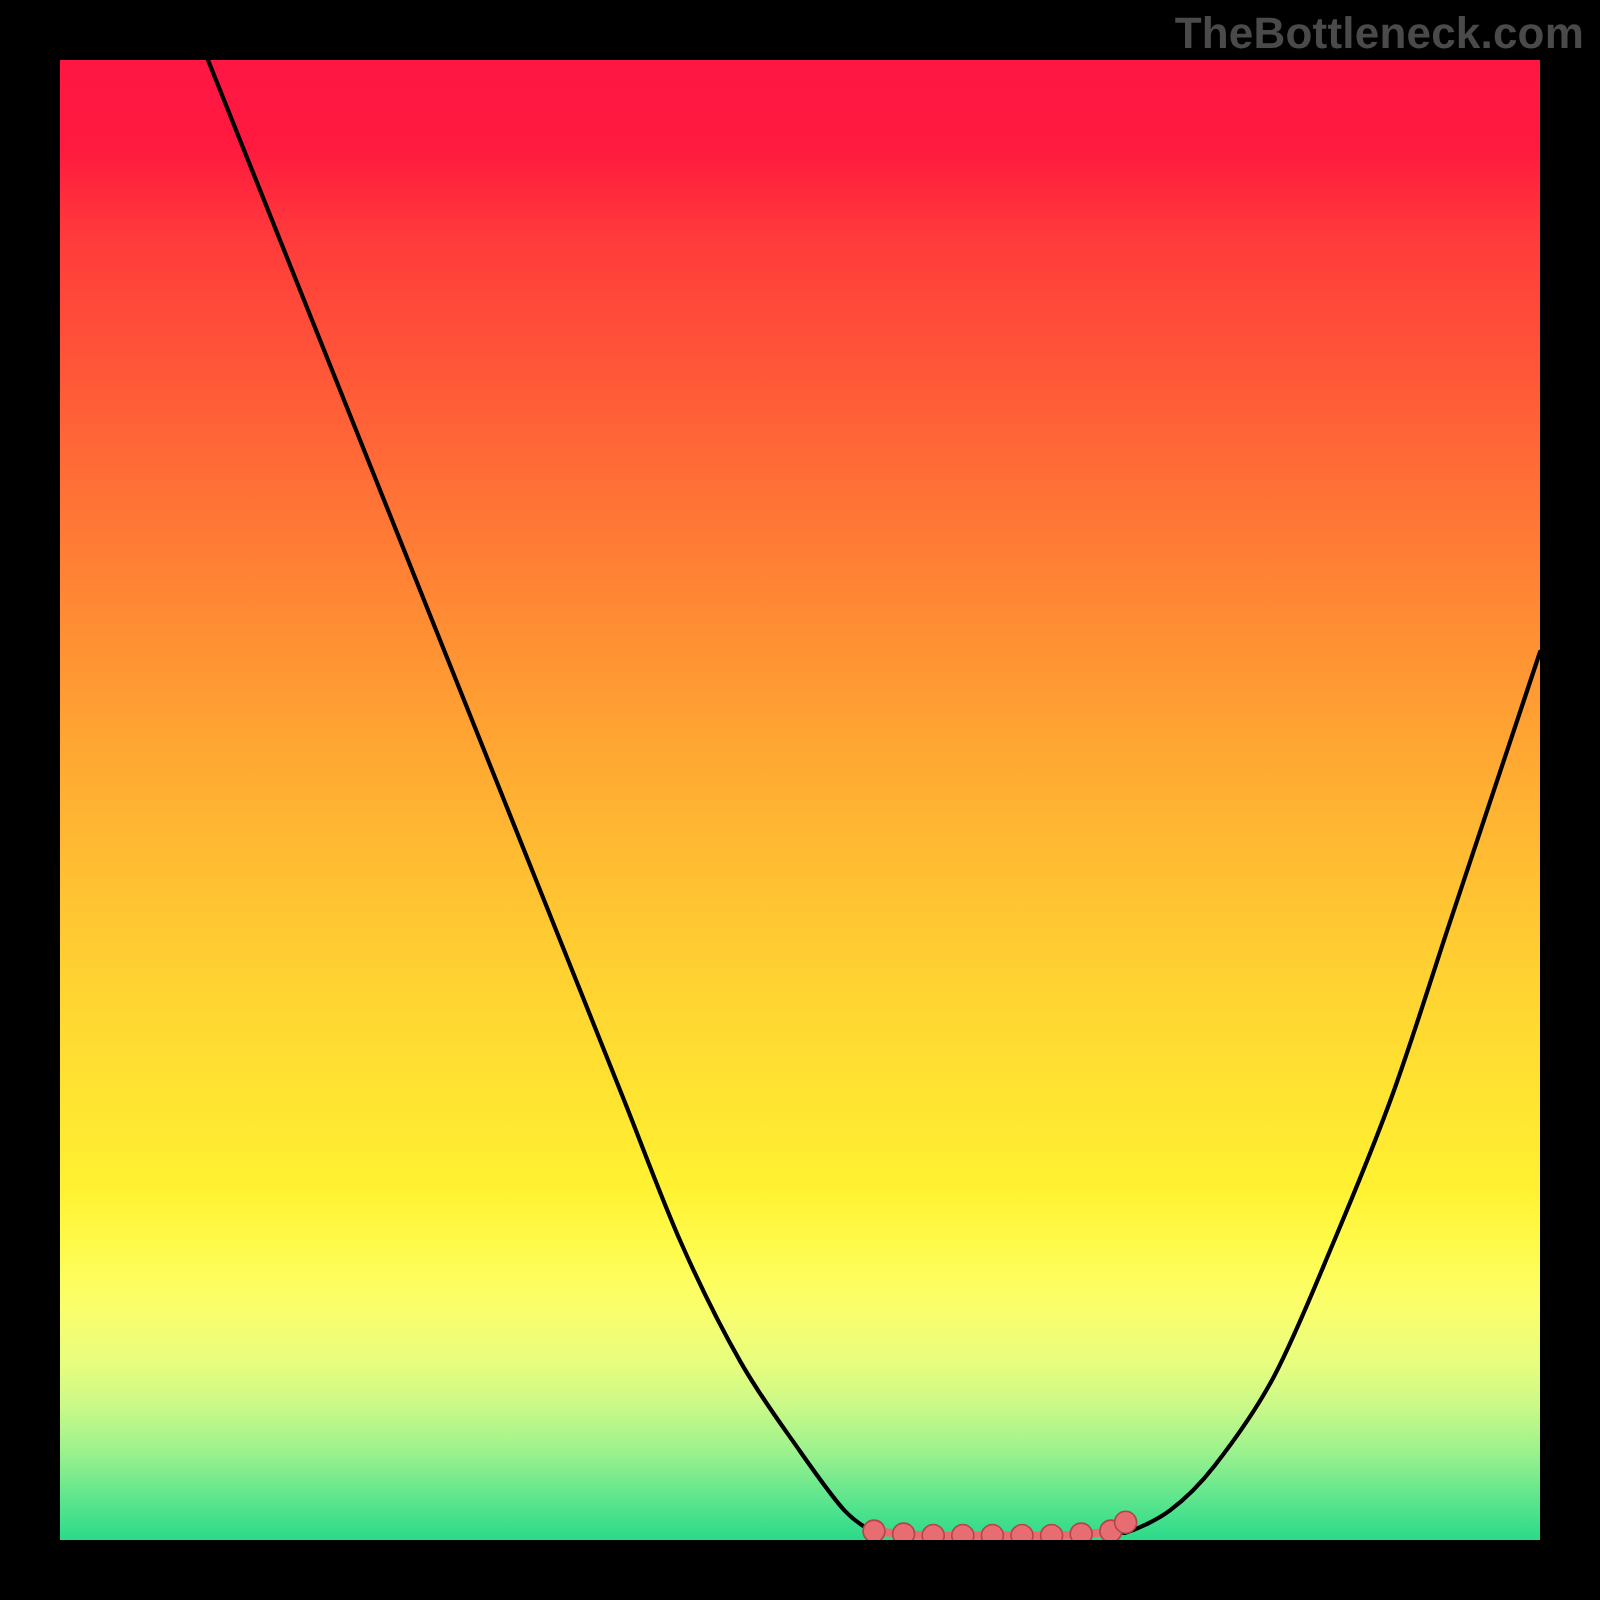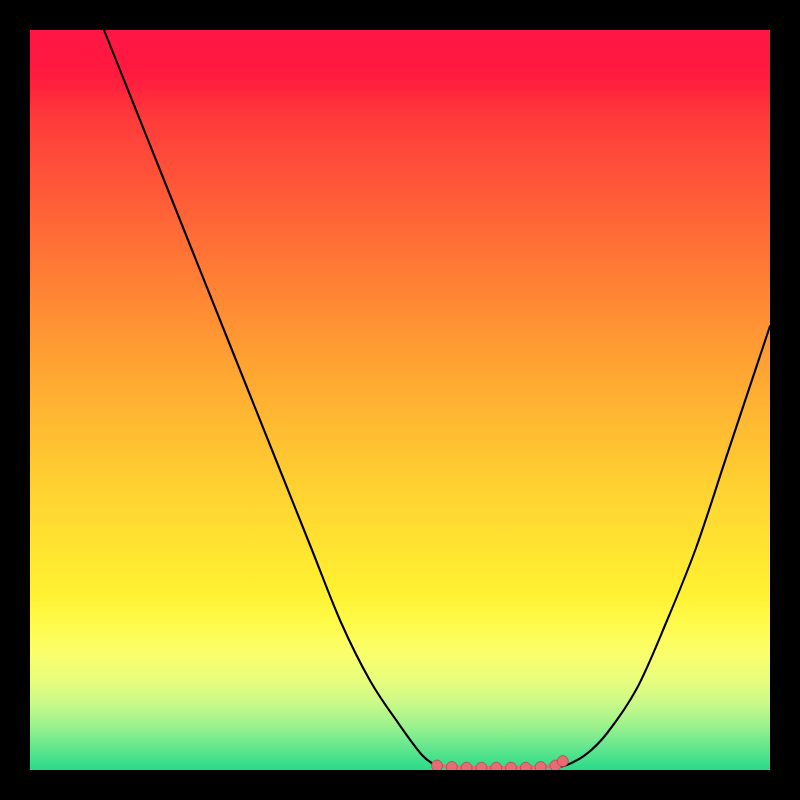--- a/index.html
+++ b/index.html
@@ -68,20 +68,21 @@
     font-weight: 600;
     letter-spacing: 0.1px;
     font-family: Arial, Helvetica, sans-serif;
   }
 </style>
 </head>
 <body>
 
 <div class="stage">
 
+  <div class="watermark">TheBottleneck.com</div>
 
   <div class="plot-area">
     <div class="gradient-bg"></div>
 
     <svg class="curve-svg" viewBox="0 0 740 740" preserveAspectRatio="none">
       <g id="curves">
           <path d="M 74 0 C 78.93333333333334 12.333333333333334, 93.73333333333335 49.33333333333333, 103.60000000000001 74 C 113.46666666666667 98.66666666666667, 123.33333333333331 123.33333333333333, 133.2 148 C 143.06666666666666 172.66666666666666, 152.93333333333334 197.33333333333334, 162.8 222 C 172.66666666666669 246.66666666666666, 182.53333333333333 271.3333333333333, 192.4 296 C 202.26666666666668 320.6666666666667, 212.13333333333333 345.3333333333333, 222 370 C 231.86666666666667 394.6666666666667, 241.73333333333335 419.3333333333333, 251.60000000000002 444 C 261.4666666666667 468.6666666666667, 271.3333333333333 493.3333333333333, 281.2 518 C 291.06666666666666 542.6666666666666, 300.93333333333334 569.8, 310.8 592 C 320.6666666666667 614.2, 330.53333333333336 633.9333333333334, 340.40000000000003 651.2 C 350.2666666666667 668.4666666666667, 361.3666666666667 683.2666666666667, 370 695.6 C 378.6333333333333 707.9333333333334, 386.03333333333336 718.4166666666667, 392.20000000000005 725.2 C 398.36666666666673 731.9833333333333, 404.5333333333334 734.5733333333333, 407.00000000000006 736.3 C 409.4666666666667 738.0266666666666, 404.5333333333334 735.4366666666666, 407.00000000000006 735.56 C 409.4666666666667 735.6833333333333, 416.8666666666666 736.67, 421.79999999999995 737.04 C 426.7333333333333 737.41, 431.66666666666663 737.6566666666666, 436.59999999999997 737.78 C 441.5333333333333 737.9033333333333, 446.46666666666664 737.78, 451.4 737.78 C 456.3333333333333 737.78, 461.26666666666665 737.78, 466.2 737.78 C 471.1333333333333 737.78, 476.06666666666666 737.78, 481 737.78 C 485.93333333333334 737.78, 490.8666666666667 737.9033333333333, 495.8 737.78 C 500.73333333333335 737.6566666666666, 505.66666666666663 737.41, 510.59999999999997 737.04 C 515.5333333333333 736.67, 521.6999999999999 736.5466666666666, 525.4 735.56 C 529.1 734.5733333333333, 531.5666666666666 730.9966666666667, 532.8 731.12 C 534.0333333333333 731.2433333333333, 529.0999999999999 737.2866666666666, 532.8 736.3 C 536.5 735.3133333333333, 547.6 730.75, 555 725.2 C 562.4 719.6500000000001, 568.5666666666667 714.1, 577.2 703 C 585.8333333333334 691.9, 596.9333333333333 677.1, 606.8 658.6 C 616.6666666666666 640.1, 626.5333333333333 615.4333333333334, 636.4 592 C 646.2666666666667 568.5666666666666, 656.1333333333333 545.1333333333333, 666 518 C 675.8666666666667 490.8666666666667, 685.7333333333332 458.8, 695.5999999999999 429.2 C 705.4666666666666 399.59999999999997, 717.8 362.59999999999997, 725.1999999999999 340.4 C 732.5999999999999 318.2, 737.5333333333333 303.4, 740 296" fill="none" stroke="#000000" stroke-width="2.1" stroke-linecap="round"></path>
         </g>
       <g id="markers">
           <path d="M 407.00000000000006 735.56 C 409.4666666666667 735.8066666666666, 416.8666666666666 736.67, 421.79999999999995 737.04 C 426.7333333333333 737.41, 431.66666666666663 737.6566666666666, 436.59999999999997 737.78 C 441.5333333333333 737.9033333333333, 446.46666666666664 737.78, 451.4 737.78 C 456.3333333333333 737.78, 461.26666666666665 737.78, 466.2 737.78 C 471.1333333333333 737.78, 476.06666666666666 737.78, 481 737.78 C 485.93333333333334 737.78, 490.8666666666667 737.9033333333333, 495.8 737.78 C 500.73333333333335 737.6566666666666, 505.66666666666663 737.41, 510.59999999999997 737.04 C 515.5333333333333 736.67, 521.6999999999999 736.5466666666666, 525.4 735.56 C 529.1 734.5733333333333, 531.5666666666666 731.86, 532.8 731.12" fill="none" stroke="#e86d72" stroke-width="4" stroke-linecap="round"></path>

